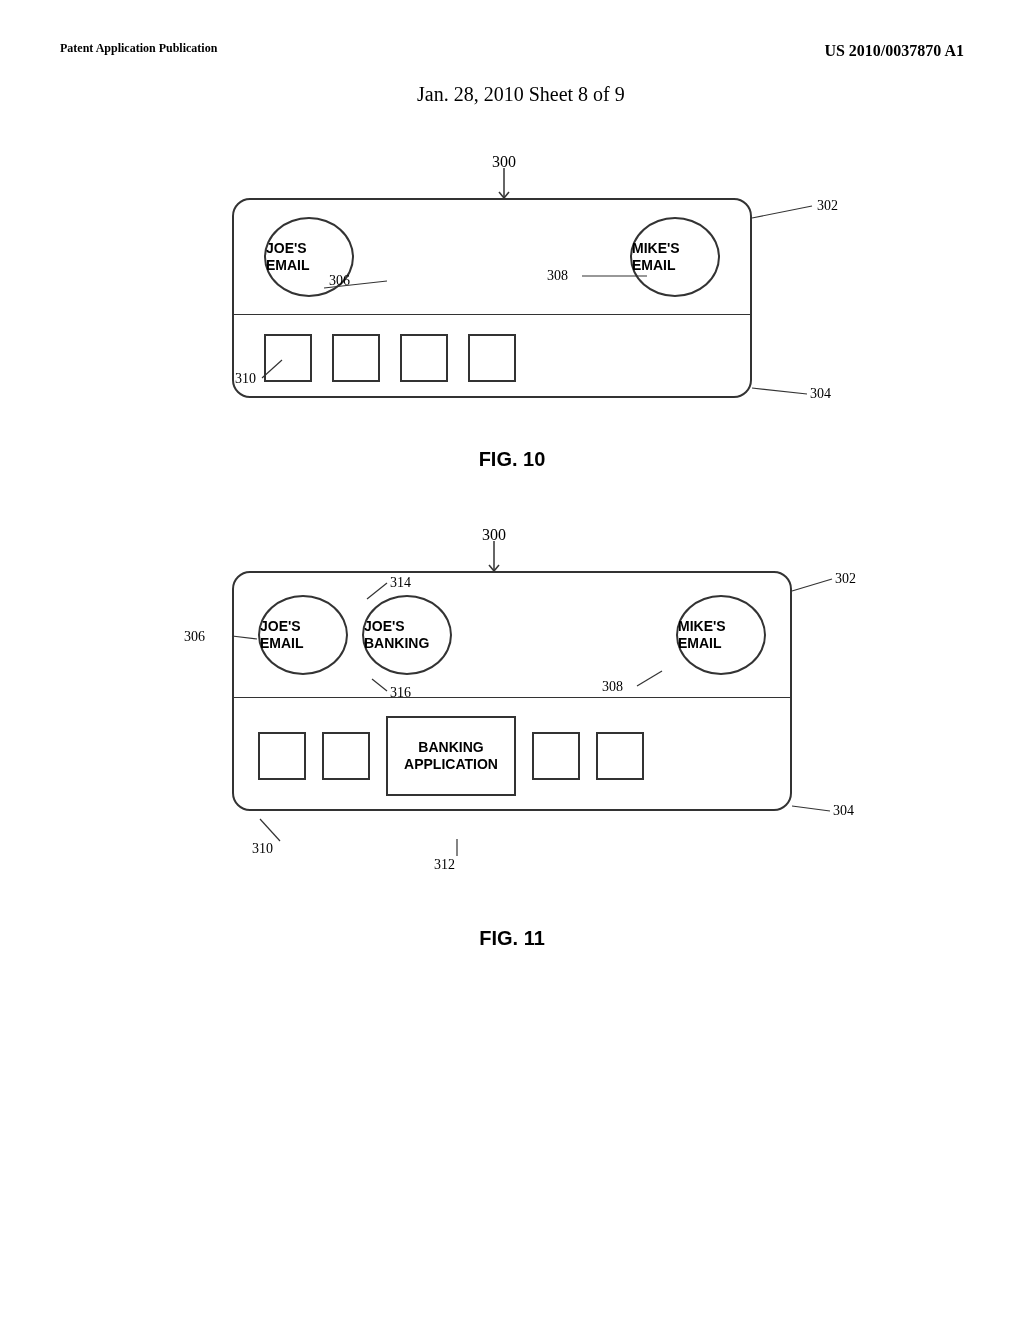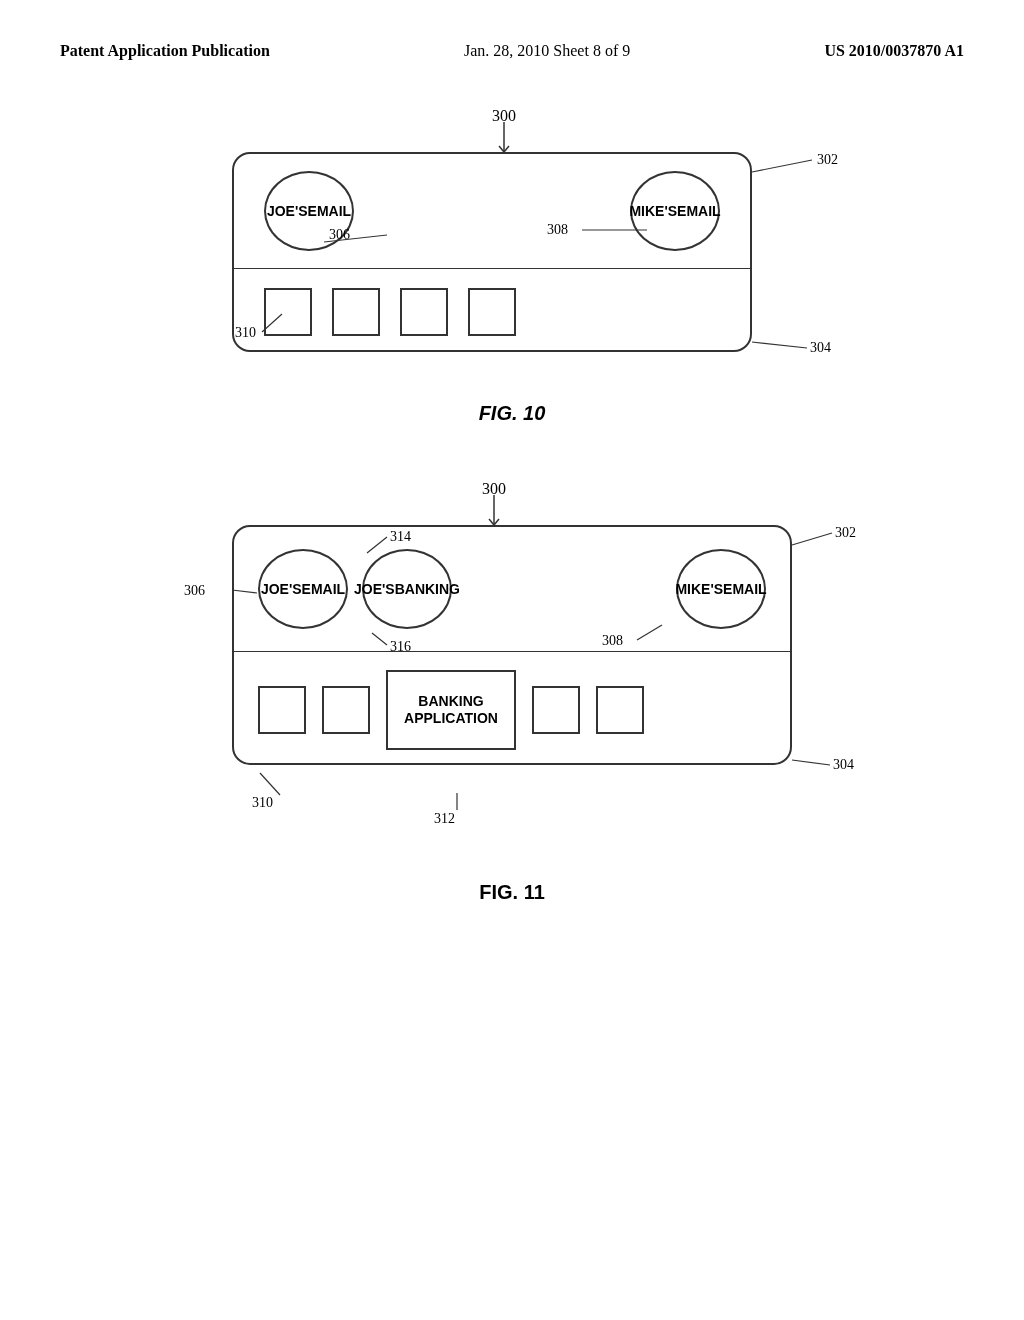--- a/index.html
+++ b/index.html
@@ -14,28 +14,29 @@
 
     
     .header {
       display: flex;
       justify-content: space-between;
       align-items: flex-start;
       padding: 40px 60px 20px 60px;
       border-bottom: none;
     }
     .header-left {
-      font-size: 16px;
+      font-size: 12px;
       font-weight: bold;
       line-height: 1.4;
     }
     .header-center {
-      font-size: 16px;
+      font-size: 20px;
       text-align: center;
       line-height: 1.4;
+      margin-top: 40px;
     }
     .header-right {
       font-size: 16px;
       font-weight: bold;
       text-align: right;
       line-height: 1.4;
     }
 
     
     .content {
@@ -85,22 +86,22 @@
       gap: 20px;
     }
 
     
     .oval-label {
       border: 2px solid #333;
       border-radius: 50%;
       width: 90px;
       height: 80px;
       display: flex;
-      flex-direction: row;
-      align-items: center;
+      flex-direction: column;
+      align-items: flex-start;
       justify-content: center;
       font-size: 14px;
       font-weight: bold;
       line-height: 1.2;
       text-align: center;
       font-family: Arial, sans-serif;
     }
 
     
     .small-square {
@@ -240,21 +241,21 @@
         <text x="315" y="82" font-size="14" font-family="Times New Roman, serif">308</text>
 
         <line x1="30" y1="180" x2="50" y2="162" stroke="#333" stroke-width="1.2"></line>
         <text x="3" y="185" font-size="14" font-family="Times New Roman, serif">310</text>
 
         <line x1="520" y1="190" x2="575" y2="196" stroke="#333" stroke-width="1.2"></line>
         <text x="578" y="200" font-size="14" font-family="Times New Roman, serif">304</text>
       </svg>
     </div>
 
-    <div class="fig-caption" style="margin-top:50px;font-style:italic;">FIG. 10</div>
+    <div class="fig-caption" style="margin-top:50px;">FIG. 10</div>
   </div>
 
   <div class="figure-container" style="margin-top:20px;">
     <div class="fig11-wrapper" style="width:680px; position:relative;">
 
       <div style="position:absolute; top:-45px; left:310px; text-align:center;">
         <span class="ref-num">300</span>
       </div>
 
       <svg style="position:absolute; top:-30px; left:314px; width:20px; height:35px; overflow:visible;">

